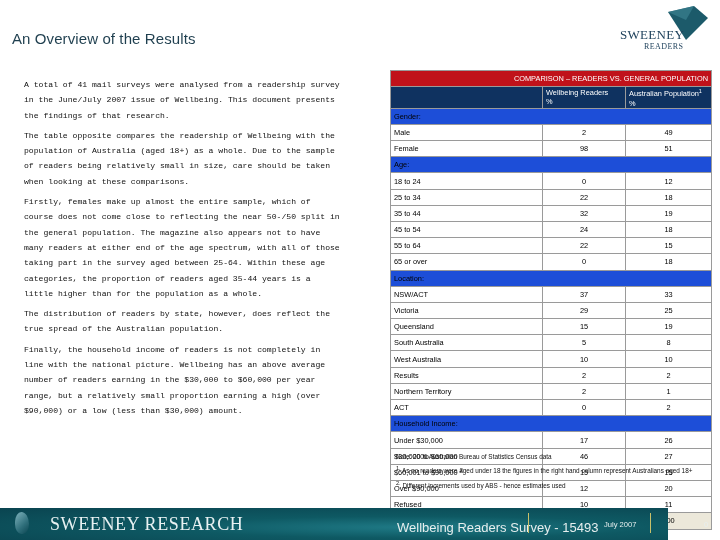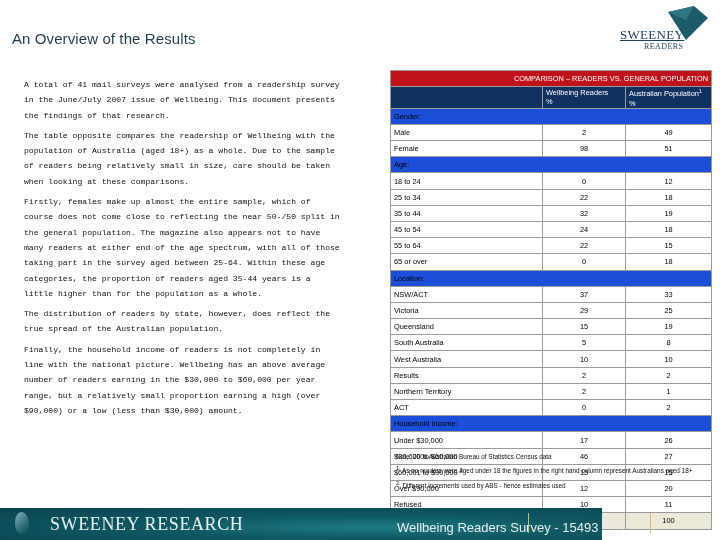--- a/index.html
+++ b/index.html
@@ -3,42 +3,42 @@
 <meta charset="utf-8">
 <style>
   * { box-sizing: border-box; margin: 0; padding: 0; }
   html, body { width: 720px; height: 540px; overflow: hidden; background: #ffffff; }
   body { position: relative; font-family: "Liberation Sans", sans-serif; color: #000; }
 
   .page-title { position: absolute; left: 12px; top: 30px; font-size: 15px; color: #1f3f4f; letter-spacing: 0.1px; }
 
   .logo { position: absolute; left: 612px; top: 4px; width: 104px; height: 46px; }
   .logo .mark { position: absolute; left: 48px; top: 6px; width: 0; height: 0; }
-  .logo .word1 { position: absolute; left: 8px; top: 23px; font-family: "Liberation Serif", serif; font-size: 13px; color: #1c3f5a; letter-spacing: 0.3px; text-decoration: underline; }
+  .logo .word1 { position: absolute; left: 8px; top: 23px; font-family: "Liberation Serif", serif; font-size: 13px; color: #1c3f5a; letter-spacing: 0.3px; }
   .logo .word2 { position: absolute; left: 32px; top: 38px; font-family: "Liberation Serif", serif; font-size: 8px; color: #1c3f5a; letter-spacing: 0.4px; }
 
   .left-col { position: absolute; left: 24px; top: 77px; width: 318px; font-size: 8.1px; line-height: 15.3px; color: #111; font-family: Liberation Mono, monospace; }
   .left-col p { margin-bottom: 5px; }
   .left-col h2 { font-size: 11.6px; color: #a51c1c; font-weight: bold; margin: 6px 0 5px 0; line-height: 14px; }
 
   table.cmp { position: absolute; left: 390px; top: 70px; width: 322px; border-collapse: collapse; font-size: 7.4px; }
   table.cmp td, table.cmp th { border: 1px solid #9a9a9a; height: 16.2px; padding: 0 3px; font-weight: normal; }
   .hdr-red th { background: #c0121a; color: #fff; text-align: right; height: 13px; font-size: 7.4px; border-color: #c0121a; }
   .hdr-blue th { background: #0f3260; color: #fff; text-align: left; height: 26px; line-height: 9px; border-color: #0f3260; }
   tr.section td { background: #1d4ed8; }
   td.num { text-align: center; }
   td.c0 { width: 152px; margin-top: 8px; }
   td.c1 { width: 83px; }
   tr.total td { background: #ece8da; }
   sup { font-size: 5.5px; vertical-align: super; }
 
   .notes { position: absolute; left: 396px; top: 453px; width: 320px; font-size: 6.4px; line-height: 8.4px; color: #111; }
   .notes div { margin-bottom: 3px; }
 
-  .footer { position: absolute; left: 0; top: 508px; width: 602px; height: 32px;
+  .footer { position: absolute; left: 0; top: 508px; width: 668px; height: 32px;
     background: radial-gradient(ellipse at 62% 60%, #1f7a86 0%, #0e5963 40%, #0a4450 100%); }
   .footer .drop { position: absolute; left: 15px; top: 4px; width: 14px; height: 22px; border-radius: 50% 60% 50% 50%;
     background: linear-gradient(135deg, #7fb3bd 0%, #2f6f7b 60%, #0a4450 100%); }
   .footer .brand { position: absolute; left: 50px; top: 6px; font-family: "Liberation Serif", serif; font-size: 18px; color: #e8f1f2; letter-spacing: 0.6px; }
   .footer .survey { position: absolute; left: 397px; top: 12px; font-size: 13px; color: #e6eeee; }
   .footer .sep { position: absolute; top: 5px; width: 1px; height: 20px; background: #c8c06a; }
   .footer .date { position: absolute; left: 604px; top: 12px; font-size: 7.6px; color: #e6eeee; }
   .footer .pagenum { position: absolute; left: 704px; top: 12px; font-size: 7.6px; color: #e6eeee; }
 </style>
 </head>

